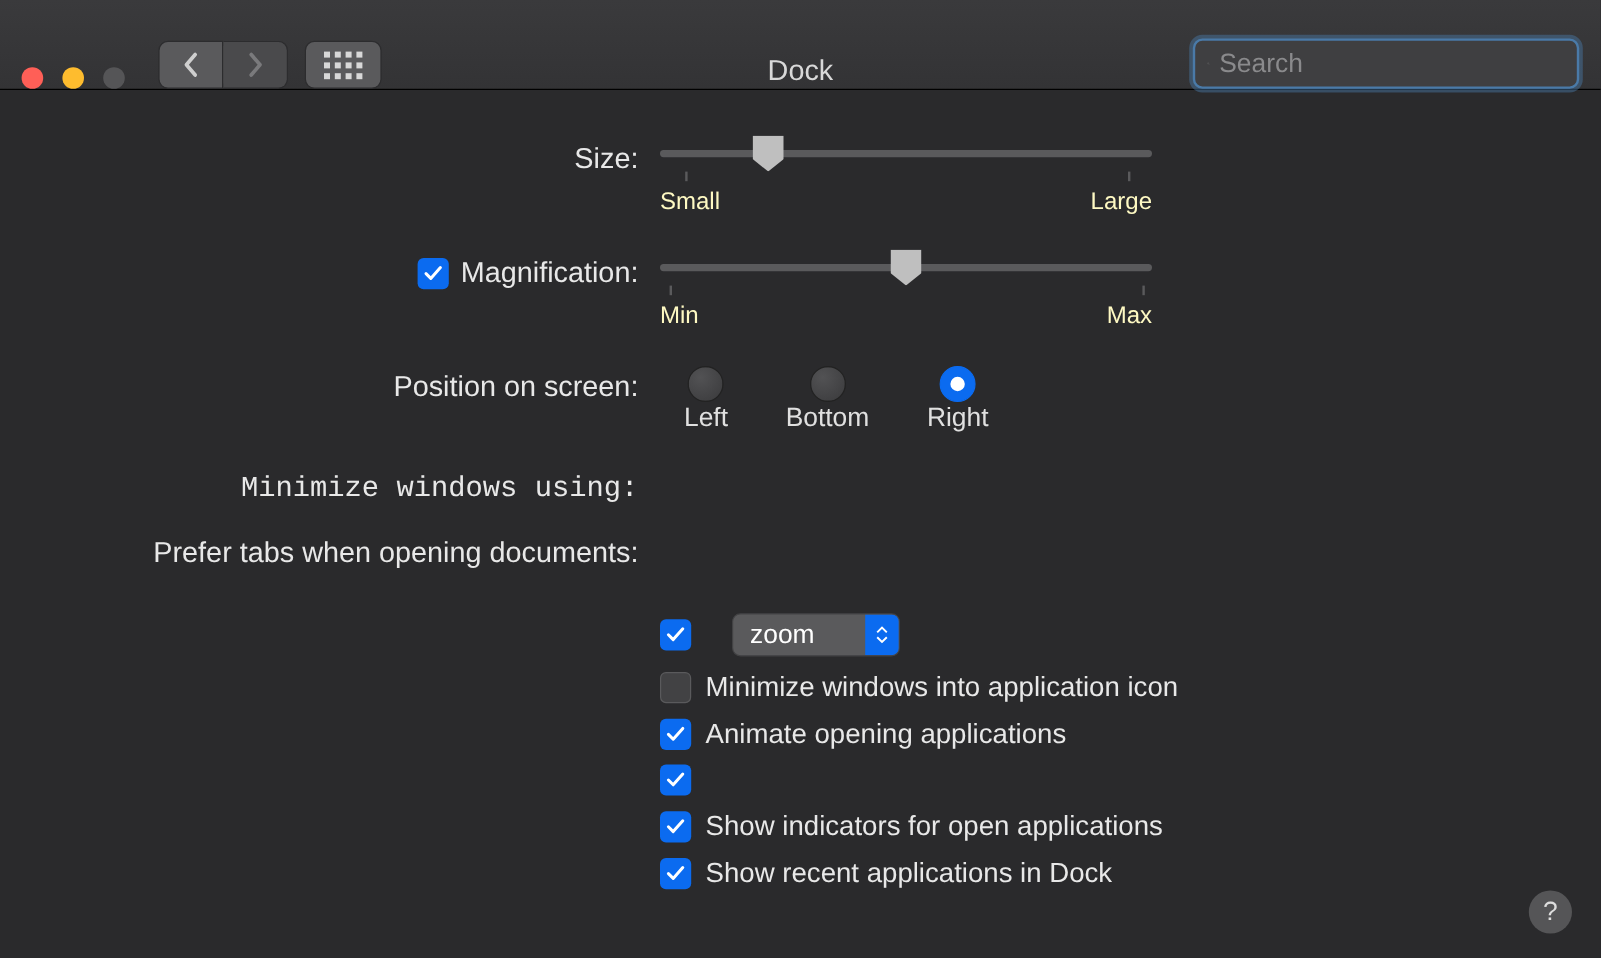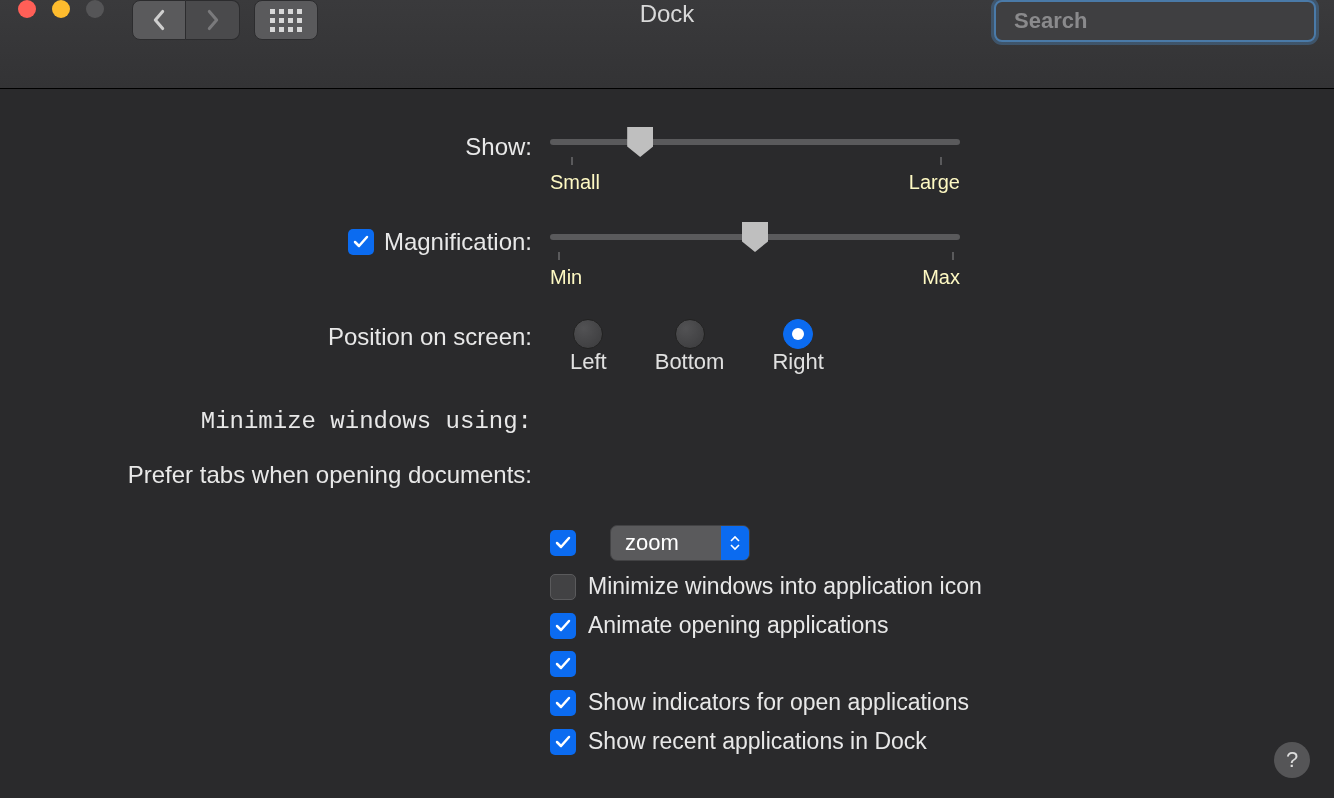--- a/index.html
+++ b/index.html
@@ -6,25 +6,25 @@
   body {
     width: 1334px;
     height: 798px;
     background: #2a2a2c;
     font-family: -apple-system, "Helvetica Neue", Arial, sans-serif;
     color: #e8e8e8;
     overflow: hidden;
     font-size: 22px;
   }
   .titlebar {
-    height: 89px;
+    height: 75px;
     background: linear-gradient(#3a3a3c, #333335);
     border-bottom: 1px solid #000;
     display: flex;
-    align-items: flex-start;
+    align-items: flex-end;
     padding: 0 18px;
     position: relative;
   }
   .traffic { display: flex; gap: 16px; align-items: center; }
   .tl-btn { width: 18px; height: 18px; border-radius: 50%; }
   .tl-close { background: #ff5f57; }
   .tl-min   { background: #febc2e; }
   .tl-zoom  { background: #555557; }
   .nav-group { display: flex; margin-left: 28px; }
   .nav-btn {
@@ -53,21 +53,21 @@
     width: 322px; height: 42px;
     background: #3f3f41;
     border: 2px solid #4a7aa8;
     box-shadow: 0 0 0 3px rgba(74,122,168,0.45);
     border-radius: 8px;
     display: flex; align-items: center;
     padding: 0 10px; gap: 8px;
   }
   .search input {
     flex: 1; background: transparent; border: none; outline: none;
-    color: #84cc16; font-size: 22px; font-weight: bold;
+    color: #84cc16; font-size: 22px;
   }
   .search input::placeholder { color: #8a8a8c; }
 
   .content { padding: 40px 30px 20px 30px; }
   .row { display: flex; align-items: flex-start; margin-bottom: 8px; }
   .label-col {
     width: 520px; text-align: right; padding-right: 18px;
     font-size: 24px; color: #e8e8e8; display:flex; justify-content:flex-end; align-items:center; gap:10px;
     min-height: 36px;
   }
@@ -185,21 +185,21 @@
       </svg>
       <input type="text" placeholder="Search" style="">
     </div>
   </div>
 </div>
 
 <div class="content">
 
   <div class="row">
     <div class="label-col">
-        <span>Show:</span>
+        <span>Size:</span>
       </div>
     <div class="control-col">
       <div class="slider-area">
         <div class="slider-track"></div>
         <div class="slider-ticks">
           <span class="tick" style="left:5%"></span>
           <span class="tick" style="left:95%"></span>
         </div>
         <div class="slider-thumb" id="size-thumb" style="left: 22%;">
             <div class="pentagon"></div>

